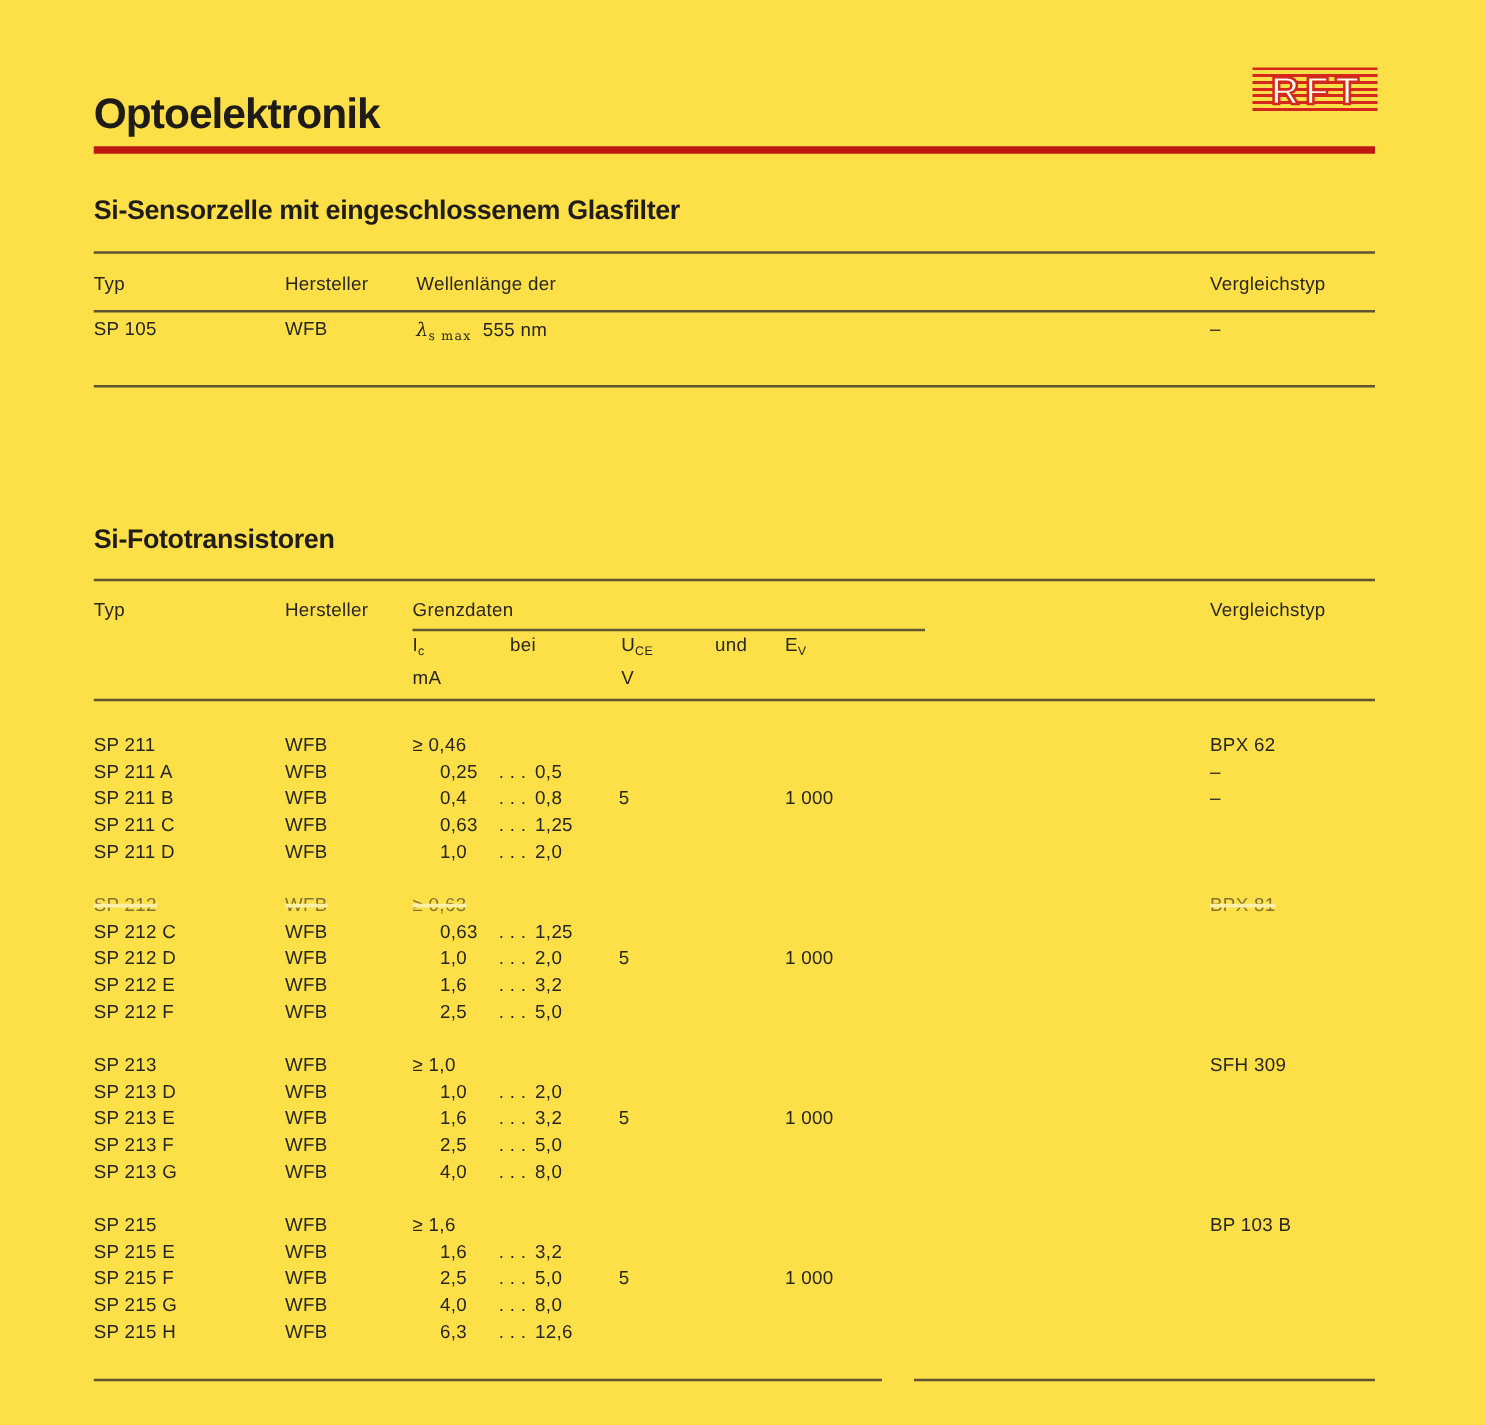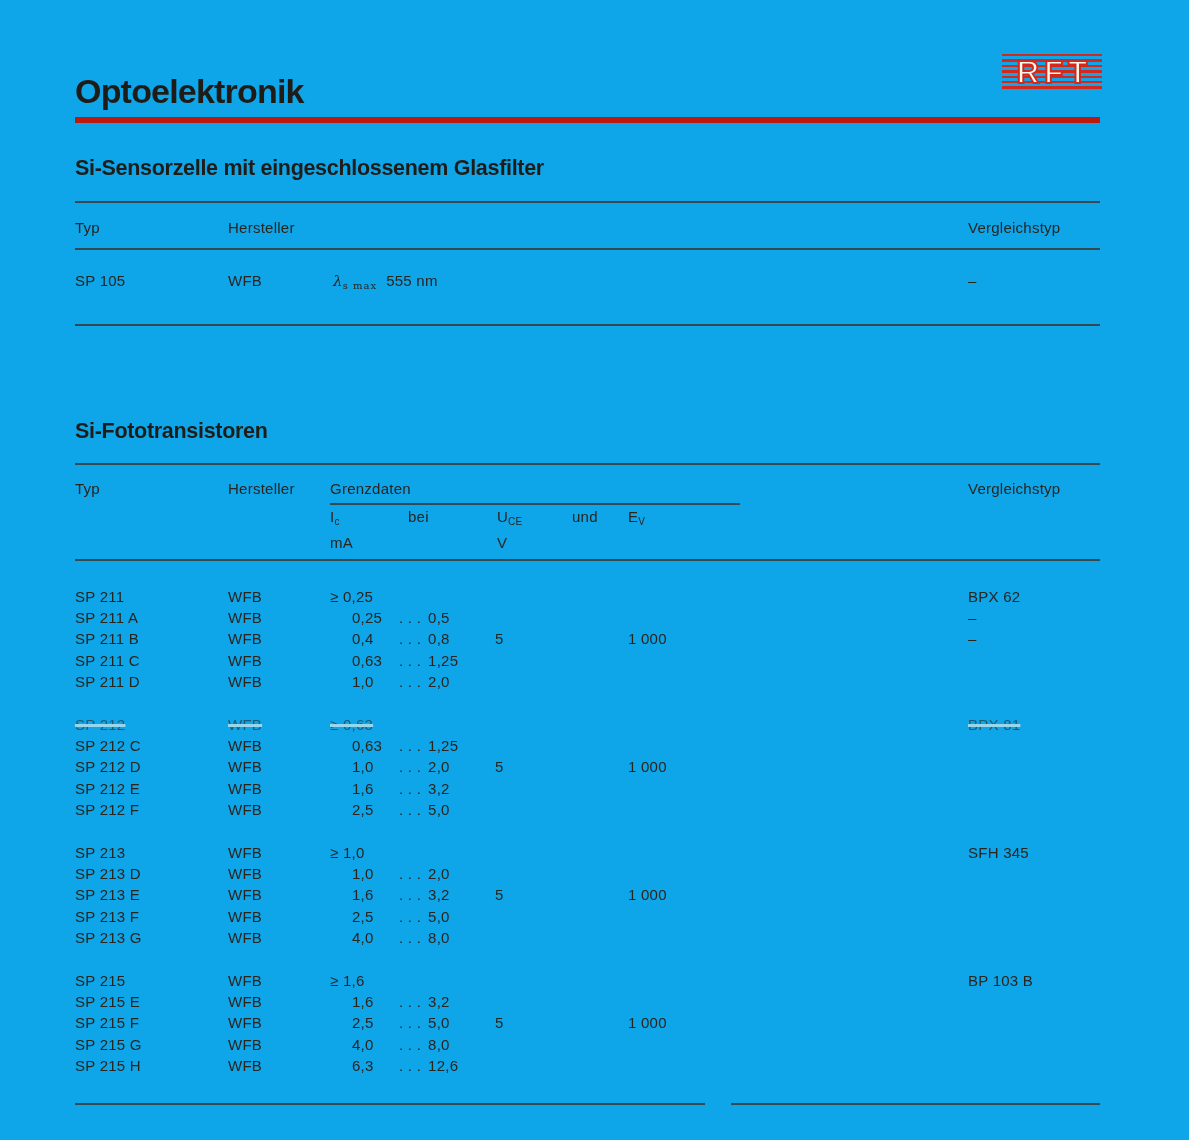--- a/index.html
+++ b/index.html
@@ -1,18 +1,18 @@
 <!DOCTYPE html>
 <html><head>
 <meta charset="utf-8">
 <style>
   html,body{margin:0;padding:0;background:#e8e8e0;}
   .page{
     position:relative;width:1189px;height:1140px;margin:0 auto;
-    background:#0ea5e9;color:#29251f;overflow:hidden;
+    background:#fde047;color:#29251f;overflow:hidden;
     font-family:"Liberation Sans","DejaVu Sans",sans-serif;
     font-size:15px;letter-spacing:.25px;
   }
   .hairline{height:2px;background:rgba(58,53,45,.82);}
   
   .doc-title{
     position:absolute;left:75px;top:72px;
     font-size:34px;font-weight:bold;letter-spacing:-0.8px;color:#1f1c17;
   }
   .red-rule{position:absolute;left:75px;top:117px;width:1025px;height:6px;background:#bd1911;}
@@ -26,21 +26,21 @@
     color:#fcfcee;-webkit-text-stroke:2px #d5281c;
   }
   
   .sec-heading{position:absolute;left:75px;font-size:21.5px;font-weight:bold;letter-spacing:-0.3px;color:#201d18;}
   #h-sensor{top:156px;}
   #h-foto{top:419px;}
   
   .t1{position:absolute;left:75px;top:201px;width:1025px;}
   .t1 .hdr{display:grid;grid-template-columns:153px 105px 635px 1fr;padding-top:13px;line-height:23px;}
   .t1 .hdr-pad{height:9px;}
-  .t1 .datarow{display:grid;grid-template-columns:153px 105px 635px 1fr;padding-top:20px;line-height:22px;}
+  .t1 .datarow{display:grid;grid-template-columns:153px 105px 635px 1fr;padding-top:3px;line-height:22px;}
   .t1 .row-pad{height:27px;}
   .lam-sym{font-family:"DejaVu Serif",serif;font-style:italic;}
   .lam-sub{font-family:"DejaVu Serif",serif;font-size:10px;vertical-align:-3px;letter-spacing:1px;}
   .lam-val{margin-left:9px;}
   
   .t2{position:absolute;left:75px;top:463px;width:1025px;}
   .t2 .hdr{display:grid;grid-template-columns:153px 102px 638px 1fr;padding-top:13px;line-height:22px;}
   .gd-underline{margin-left:255px;margin-top:3px;width:410px;height:1.5px;background:rgba(58,53,45,.8);}
   .subhdr{display:grid;grid-template-columns:78px 89px 75px 56px auto;margin-left:255px;margin-top:1px;line-height:21.5px;}
   .subhdr .u2{min-height:21.5px;}
@@ -72,20 +72,21 @@
   </div>
 
   <div class="sec-heading" id="h-sensor">Si-Sensorzelle mit eingeschlossenem Glasfilter</div>
 
   <div class="t1">
     <div class="hairline"></div>
     <div class="hdr">
       <span>Typ</span>
       <span>Hersteller</span>
       <span>
+        <div>Wellenlänge der</div>
       </span>
       <span>Vergleichstyp</span>
     </div>
     <div class="hdr-pad"></div>
     <div class="hairline"></div>
     <div class="datarow">
       <span>SP 105</span>
       <span>WFB</span>
       <span><span class="lam-sym">λ</span><span class="lam-sub">s max</span><span class="lam-val">555 nm</span></span>
       <span>–</span>
@@ -128,21 +129,21 @@
     </div>
     <div class="hdr-pad"></div>
     <div class="hairline"></div>
 
     <div class="blocks">
 
       <div class="block">
         <div class="row ge">
           <span class="c1">SP 211</span>
           <span class="c2">WFB</span>
-          <span class="c3"><span class="va">≥ 0,25</span><span class="vd"></span><span class="vb"></span></span>
+          <span class="c3"><span class="va">≥ 0,46</span><span class="vd"></span><span class="vb"></span></span>
           <span class="c4"></span>
           <span class="c5"></span>
           <span class="c6">BPX 62</span>
         </div>
         <div class="row">
           <span class="c1">SP 211 A</span>
           <span class="c2">WFB</span>
           <span class="c3"><span class="va">0,25</span><span class="vd">. . .</span><span class="vb">0,5</span></span>
           <span class="c4"></span>
           <span class="c5"></span>
@@ -217,21 +218,21 @@
         </div>
       </div>
 
       <div class="block">
         <div class="row ge">
           <span class="c1">SP 213</span>
           <span class="c2">WFB</span>
           <span class="c3"><span class="va">≥ 1,0</span><span class="vd"></span><span class="vb"></span></span>
           <span class="c4"></span>
           <span class="c5"></span>
-          <span class="c6">SFH 345</span>
+          <span class="c6">SFH 309</span>
         </div>
         <div class="row">
           <span class="c1">SP 213 D</span>
           <span class="c2">WFB</span>
           <span class="c3"><span class="va">1,0</span><span class="vd">. . .</span><span class="vb">2,0</span></span>
           <span class="c4"></span>
           <span class="c5"></span>
           <span class="c6"></span>
         </div>
         <div class="row">

